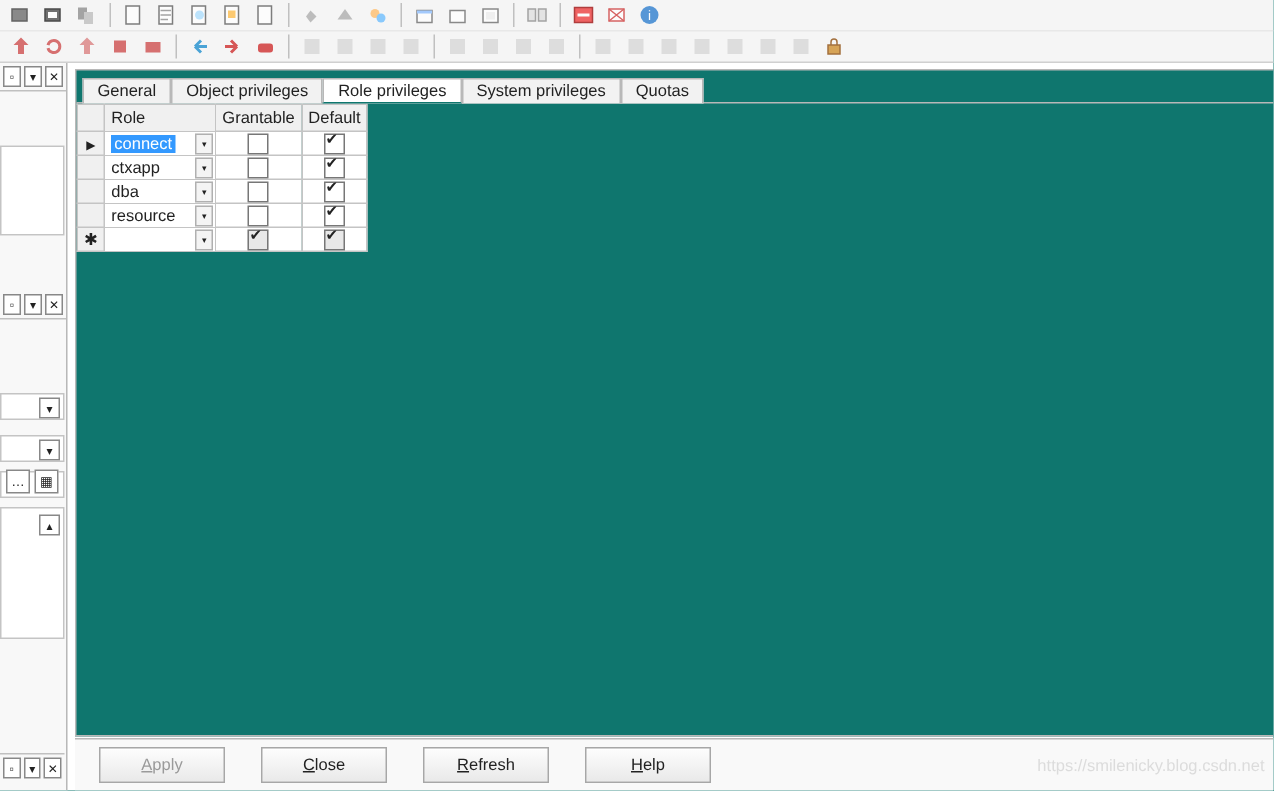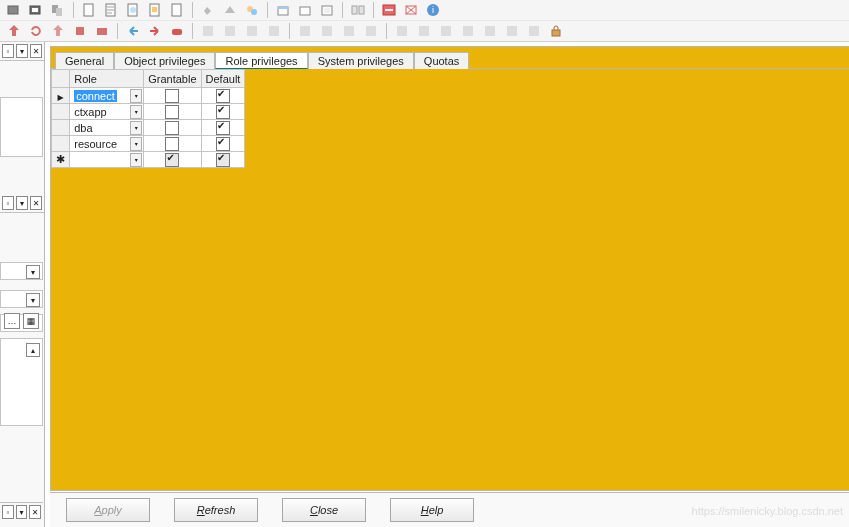--- a/index.html
+++ b/index.html
@@ -28,41 +28,41 @@
   .pinbar { height:18px; border-bottom:1px solid #c0c0c0; display:flex; align-items:center; justify-content:flex-end; gap:2px; padding:0 2px; }
   .pinbox { width:12px; height:12px; border:1px solid #888; font-size:8px; display:flex; align-items:center; justify-content:center; background:#fff; }
   .leftpane { position:absolute; left:0; right:1px; background:#fff; border:1px solid #c4c4c4; box-sizing:border-box; }
   .lp1 { top:55px; height:60px; }
   .lp-right-ctrl { position:absolute; right:2px; top:2px; width:12px; height:12px; border:1px solid #888; font-size:8px; display:flex; align-items:center; justify-content:center; background:#fff; }
   .lp-dotbtn { position:absolute; left:3px; bottom:2px; width:14px; height:14px; border:1px solid #888; background:#fff; display:flex; align-items:center; justify-content:center; font-size:9px; }
   .lp-dotbtn2 { left:22px; }
   .pinbar2 { position:absolute; top:500px; left:0; right:1px; height:18px; border-top:1px solid #c0c0c0; display:flex; align-items:center; justify-content:flex-end; gap:2px; padding:0 2px; }
 
   
-  .main { position:absolute; left:50px; right:0; top:46px; bottom:36px; border:1px solid #b8b8b8; border-right:none; background:#eab308; }
+  .main { position:absolute; left:50px; right:0; top:46px; bottom:36px; border:1px solid #b8b8b8; border-right:none; background:#0f766e; }
   .tabs { display:flex; gap:0; padding:4px 4px 0 4px; border-bottom:1px solid #b8b8b8; height:22px; box-sizing:border-box; }
   .tab { padding:2px 9px 3px 9px; border:1px solid #b8b8b8; border-bottom:none; background:#f2f2f2; margin-right:0; position:relative; top:1px; cursor:pointer; }
   .tab.active { background:#fff; border-bottom:1px solid #0f766e; }
   .grid { margin:0; }
   .grid table { border-collapse:collapse; }
   .grid th, .grid td { border:1px solid #c4c4c4; background:#fff; height:16px; box-sizing:border-box; padding:0 4px; font-size:11px; }
   .grid th { background:#f0f0f0; font-weight:normal; height:18px;margin-left:30px; }
   .rowhdr { width:16px; text-align:center; background:#f0f0f0 !important; padding:0; }
   .colRole { width:74px; text-align:left; position:relative; padding-right:12px; }
   .colGr { width:54px; text-align:center; }
   .colDf { width:33px; text-align:center; }
   .drop { position:absolute; right:1px; top:50%; transform:translateY(-50%); width:10px; height:12px; display:flex; align-items:center; justify-content:center; border:1px solid #b0b0b0; background:#f4f4f4; font-size:6px; }
   .cbox { width:12px; height:12px; border:1px solid #777; display:inline-block; background:#fff; vertical-align:middle; position:relative; }
   .cbox.checked::after { content:"✔"; position:absolute; left:0; top:-2px; font-size:10px; line-height:12px; }
   .cbox.indet { background:#e8e8e8; }
   .sel { background:#3399ff; color:#fff; padding:0 2px; display:inline-block; }
   .rowptr { font-size:8px; }
   
   .btnbar { position:absolute; left:50px; right:0; bottom:0; height:34px; border-top:1px solid #b8b8b8; display:flex; align-items:center; gap:24px; padding-left:16px; background:#f9f9f9; }
-  .btn { width:82px; height:22px; border:1px solid #a7a7a7; background:linear-gradient(#fdfdfd,#e9e9e9); display:flex; align-items:center; justify-content:center; cursor:pointer; font-size:11px; box-shadow:inset 0 1px 0 #fff;font-style:italic; }
+  .btn { width:82px; height:22px; border:1px solid #a7a7a7; background:linear-gradient(#fdfdfd,#e9e9e9); display:flex; align-items:center; justify-content:center; cursor:pointer; font-size:11px; box-shadow:inset 0 1px 0 #fff; }
   .btn.disabled { color:#9a9a9a; }
   .btn u { text-decoration:underline; }
   .watermark { position:absolute; right:6px; bottom:10px; color:#dcdcdc; font-size:11px; font-family:Arial; }
 </style>
 </head>
 <body>
 
 <div class="toolbars">
   <div class="trow">
     <div class="tbtn">
@@ -403,23 +403,23 @@
     </tbody>
       </table>
   </div>
 </div>
 
 <div class="btnbar">
   <div class="btn disabled">
       <span><u>A</u>pply</span>
     </div>
   <div class="btn">
-      <span><u>R</u>efresh</span>
+      <span><u>C</u>lose</span>
     </div>
   <div class="btn">
-      <span><u>C</u>lose</span>
+      <span><u>R</u>efresh</span>
     </div>
   <div class="btn">
       <span><u>H</u>elp</span>
     </div>
 </div>
 
 <div class="watermark">https://smilenicky.blog.csdn.net</div>
 
 </body></html>

